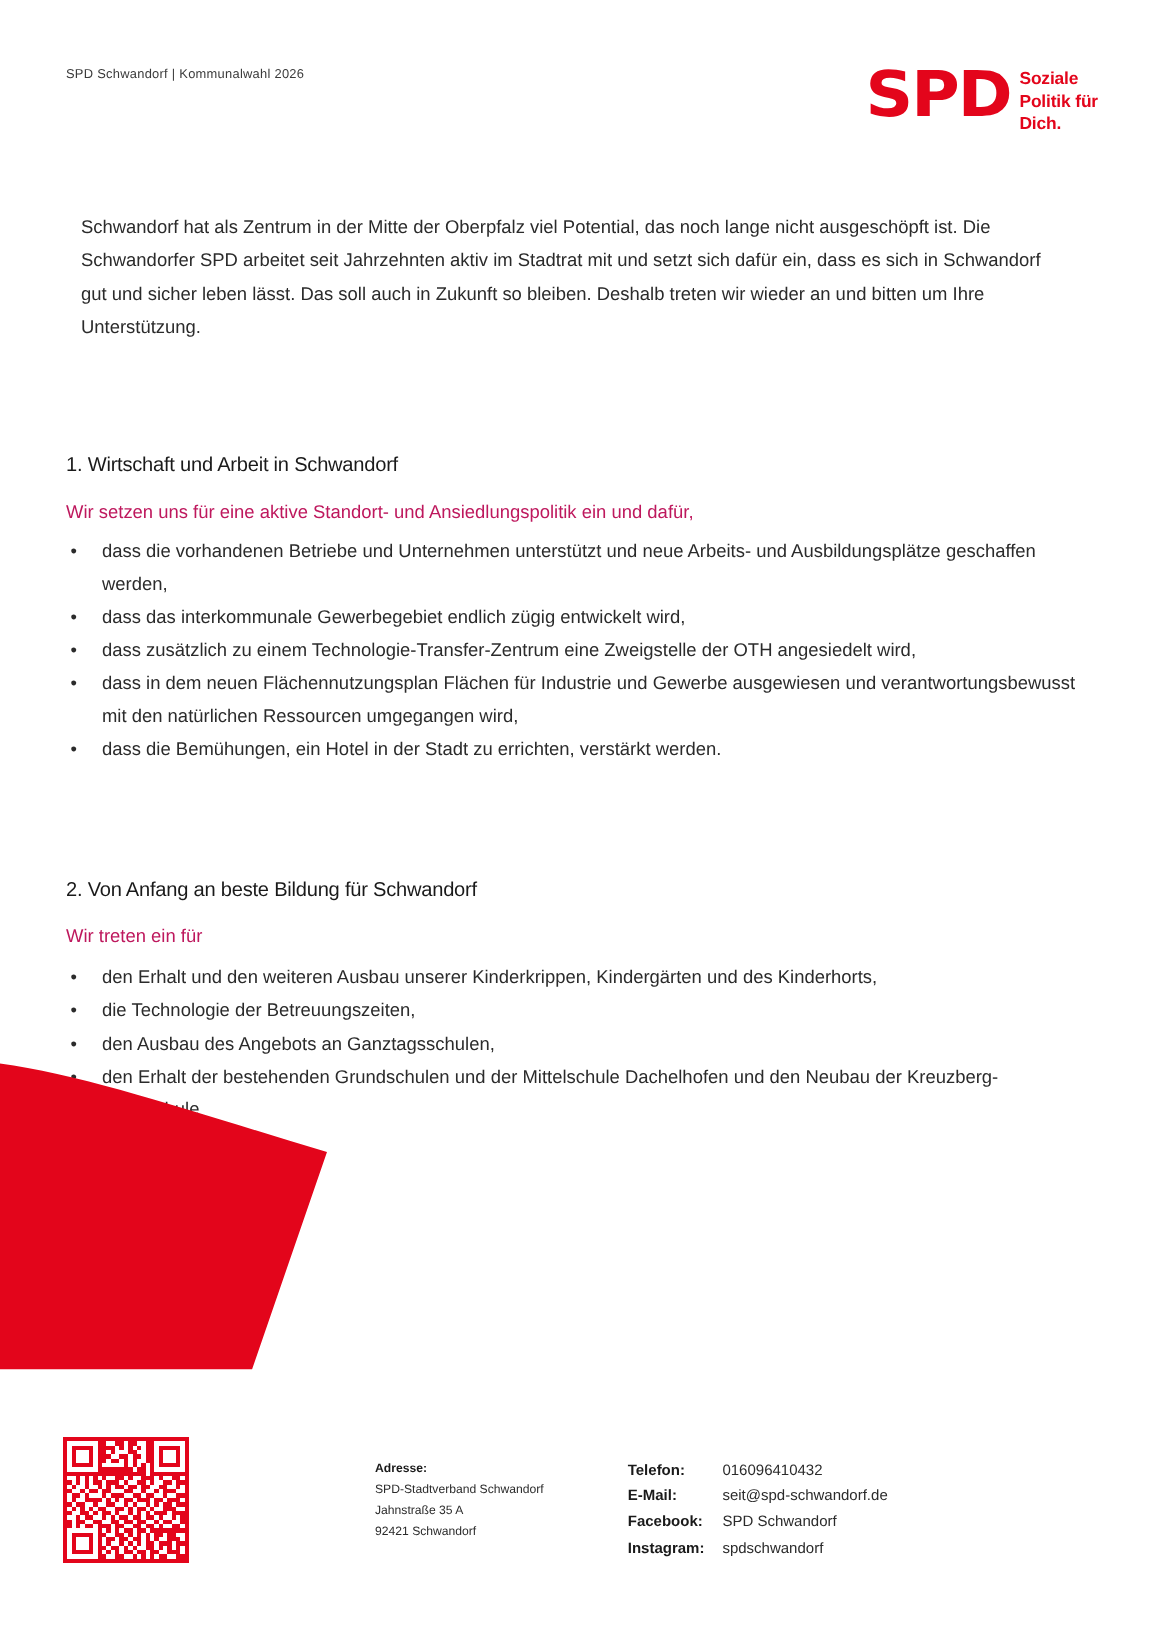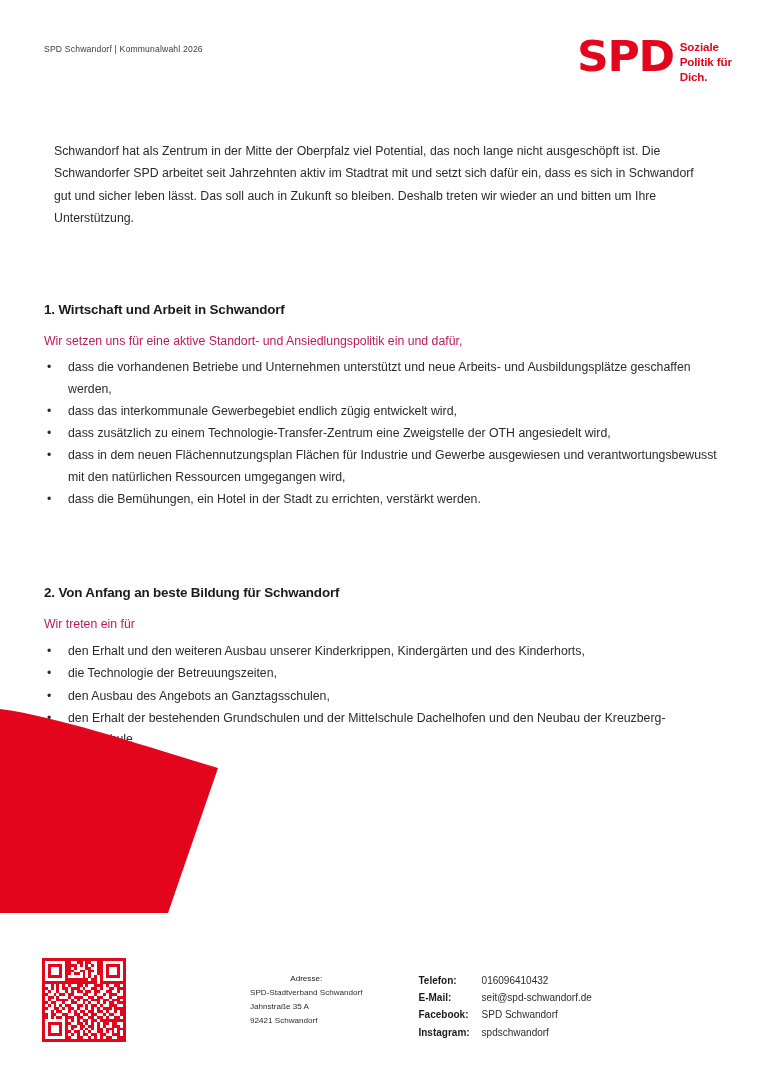--- a/index.html
+++ b/index.html
@@ -35,21 +35,21 @@
     top: 44px;
     font-size: 8.6px;
     letter-spacing: 0.18px;
     color: #3b3b3b;
     white-space: nowrap;
   }
 
   .spd-logo {
     position: absolute;
     right: 36px;
-    top: 38px;
+    top: 44px;
     display: flex;
     align-items: flex-start;
     gap: 10px;
   }
   .spd-wordmark {
     font-family: "DejaVu Sans", sans-serif;
     font-size: 42px;
     font-weight: 700;
     line-height: 0.92;
     color: #E3051B;
@@ -87,21 +87,21 @@
   p.intro {
     font-size: 12.3px;
     line-height: 1.82;
     color: #2b2b2b;
     max-width: 660px;
     margin-left: 10px;
   }
 
   h2.section-title {
     font-size: 13.4px;
-    font-weight: 700;
+    font-weight: 400;
     color: #1a1a1a;
     letter-spacing: -0.15px;
     margin-top: 72px;
     margin-bottom: 14px;
   }
   h2.section-title.second { margin-top: 75px; }
 
   p.lead-in {
     font-size: 12.3px;
     line-height: 1.7;
@@ -154,21 +154,21 @@
     position: absolute;
     left: 250px;
     top: 972px;
     width: 480px;
     display: flex;
     gap: 56px;
     font-size: 8.1px;
     color: #2b2b2b;
   }
   .footer-col { line-height: 1.72; }
-  .footer-col .f-head { font-weight: 400; color: #1a1a1a; text-align: center; }
+  .footer-col .f-head { font-weight: 700; color: #1a1a1a; }
   .footer-col .f-line { white-space: nowrap; }
 
   .contact-table { border-collapse: collapse; }
   .contact-table td {
     font-size: 10px;
     line-height: 1.72;
     padding: 0;
     vertical-align: top;
     white-space: nowrap;
   }

